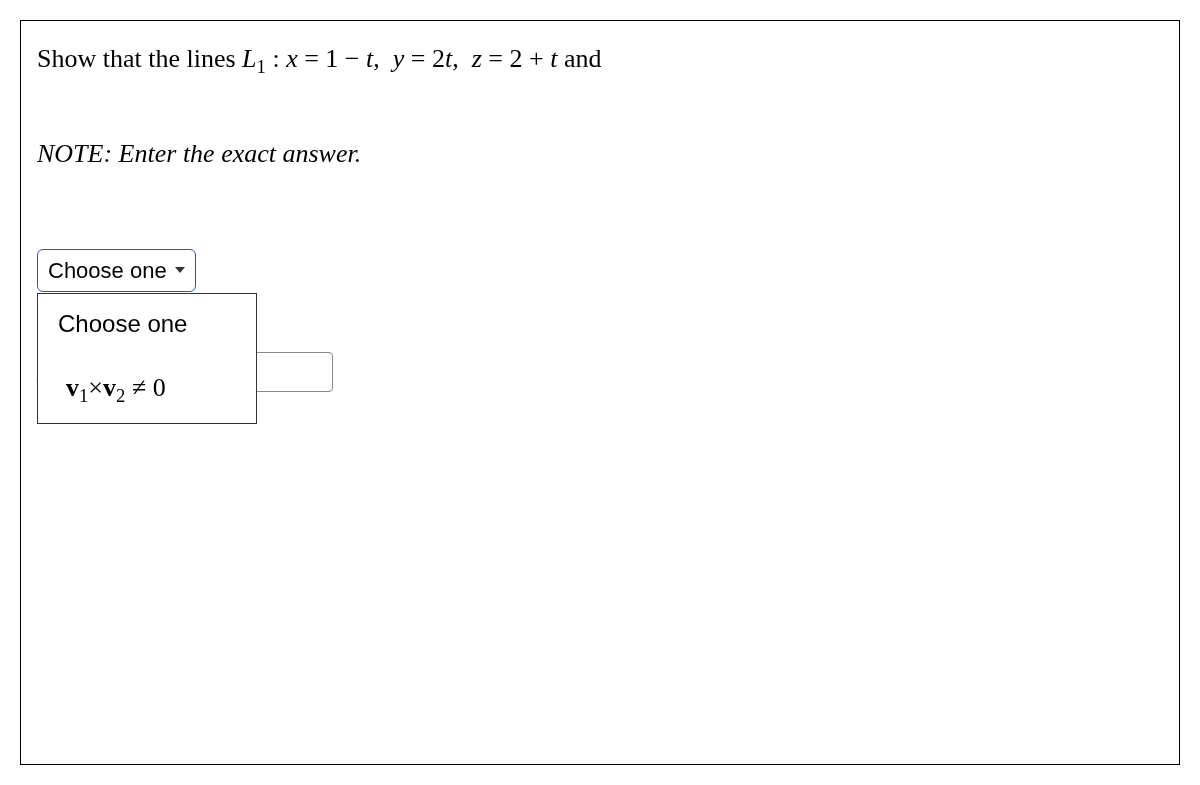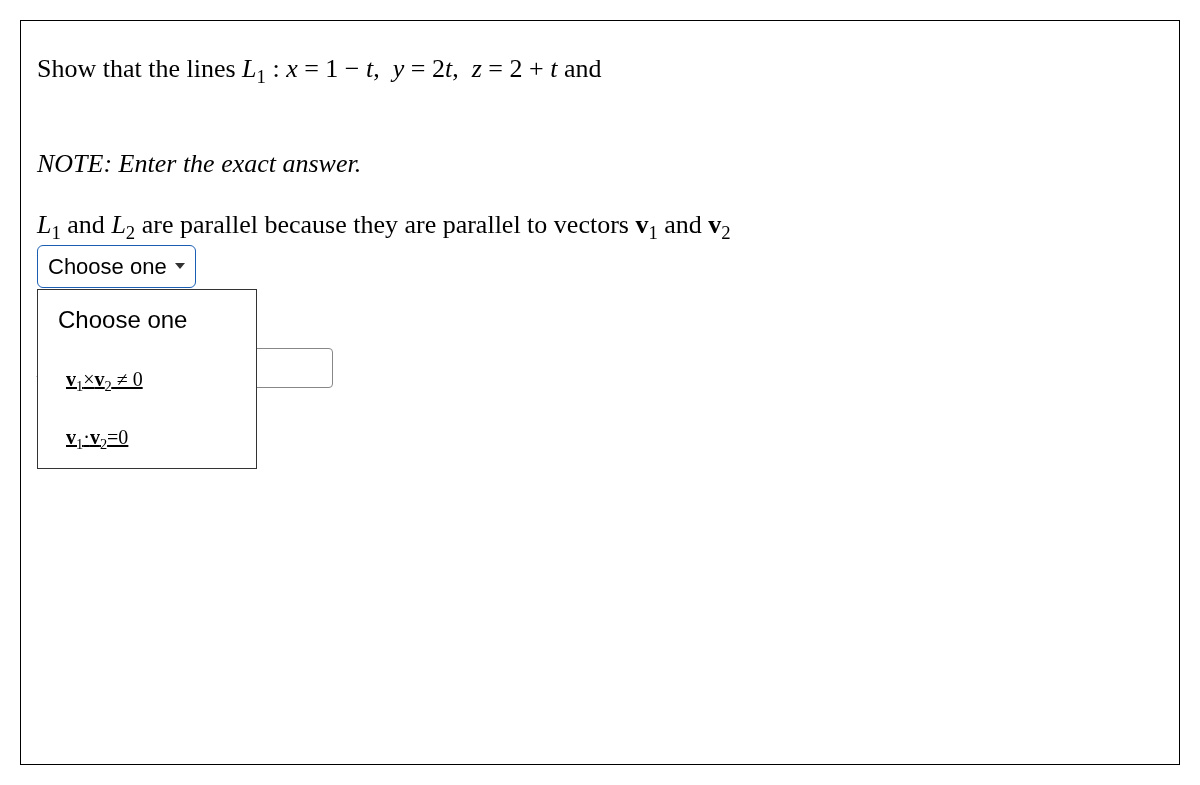--- a/index.html
+++ b/index.html
@@ -9,32 +9,32 @@
       margin: 0;
       padding: 20px;
       font-family: 'Times New Roman', Times, serif;
       font-size: 26px;
       background: #fff;
       width: 1200px;
       height: 785px;
     }
     .container {
       border: 1px solid #000;
-      padding: 28px 10px 40px 16px;
+      padding: 18px 10px 40px 16px;
       width: 100%;
       height: 100%;
       position: relative;
     }
     .problem-text {
       line-height: 1.5;
       margin-bottom: 22px;
     }
     .note {
       font-style: italic;
-      margin-bottom: 26px;
+      margin-bottom: 40px;
     }
     .explanation {
       line-height: 1.5;
       margin-bottom: 18px;
     }
     .select-wrap {
       display: inline-block;
       vertical-align: middle;
       position: relative;
     }
@@ -72,22 +72,21 @@
       z-index: 10;
     }
     .dropdown-head {
       padding: 12px 20px 14px 20px;
       font-family: Arial, sans-serif;
       font-size: 24px;
     }
     .dropdown-option {
       padding: 12px 20px 16px 28px;
       font-family: 'Times New Roman', Times, serif;
-      font-size: 20px;
-      text-decoration: underline;
+      font-size: 26px;
     }
     .d-row {
       display: flex;
       align-items: center;
       gap: 10px;
       margin-top: 60px;
     }
     .d-label {
       font-style: italic;
       font-size: 28px;
@@ -119,29 +118,28 @@
 
 <div class="container">
   <div class="problem-text">
     <span>Show that the lines <span class="italic">L</span><sub>1</sub> : <span class="italic">x</span> = 1 − <span class="italic">t</span>,&nbsp; <span class="italic">y</span> = 2<span class="italic">t</span>,&nbsp; <span class="italic">z</span> = 2 + <span class="italic">t</span> and</span><br>
     <br>
   </div>
 
   <div class="note">NOTE: Enter the exact answer.</div>
 
   <div class="explanation">
-    <span><span class="italic">L</span><sub>1</sub> and <span class="italic">L</span><sub>2</sub> are parallel because they are parallel to vectors <span class="bold">v</span><sub>1</sub> and <span class="bold">v</span><sub>2</sub></span><br>
+    <br>
     <span class="select-wrap">
       <span class="select-box">
         <span>Choose one</span>
       </span>
       <div class="dropdown-options">
         <div class="dropdown-head">Choose one</div>
         <div class="dropdown-option"><span class="bold">v</span><sub>1</sub>×<span class="bold">v</span><sub>2</sub> ≠ 0</div>
-        <div class="dropdown-option"><span class="bold">v</span><sub>1</sub>·<span class="bold">v</span><sub>2</sub>=0</div>
       </div>
     </span>
   </div>
 
   <div class="d-row">
     <span class="d-label"><span class="italic">D</span> =</span>
     <input type="text" class="d-input" value="" style="">
   </div>
 </div>
 

